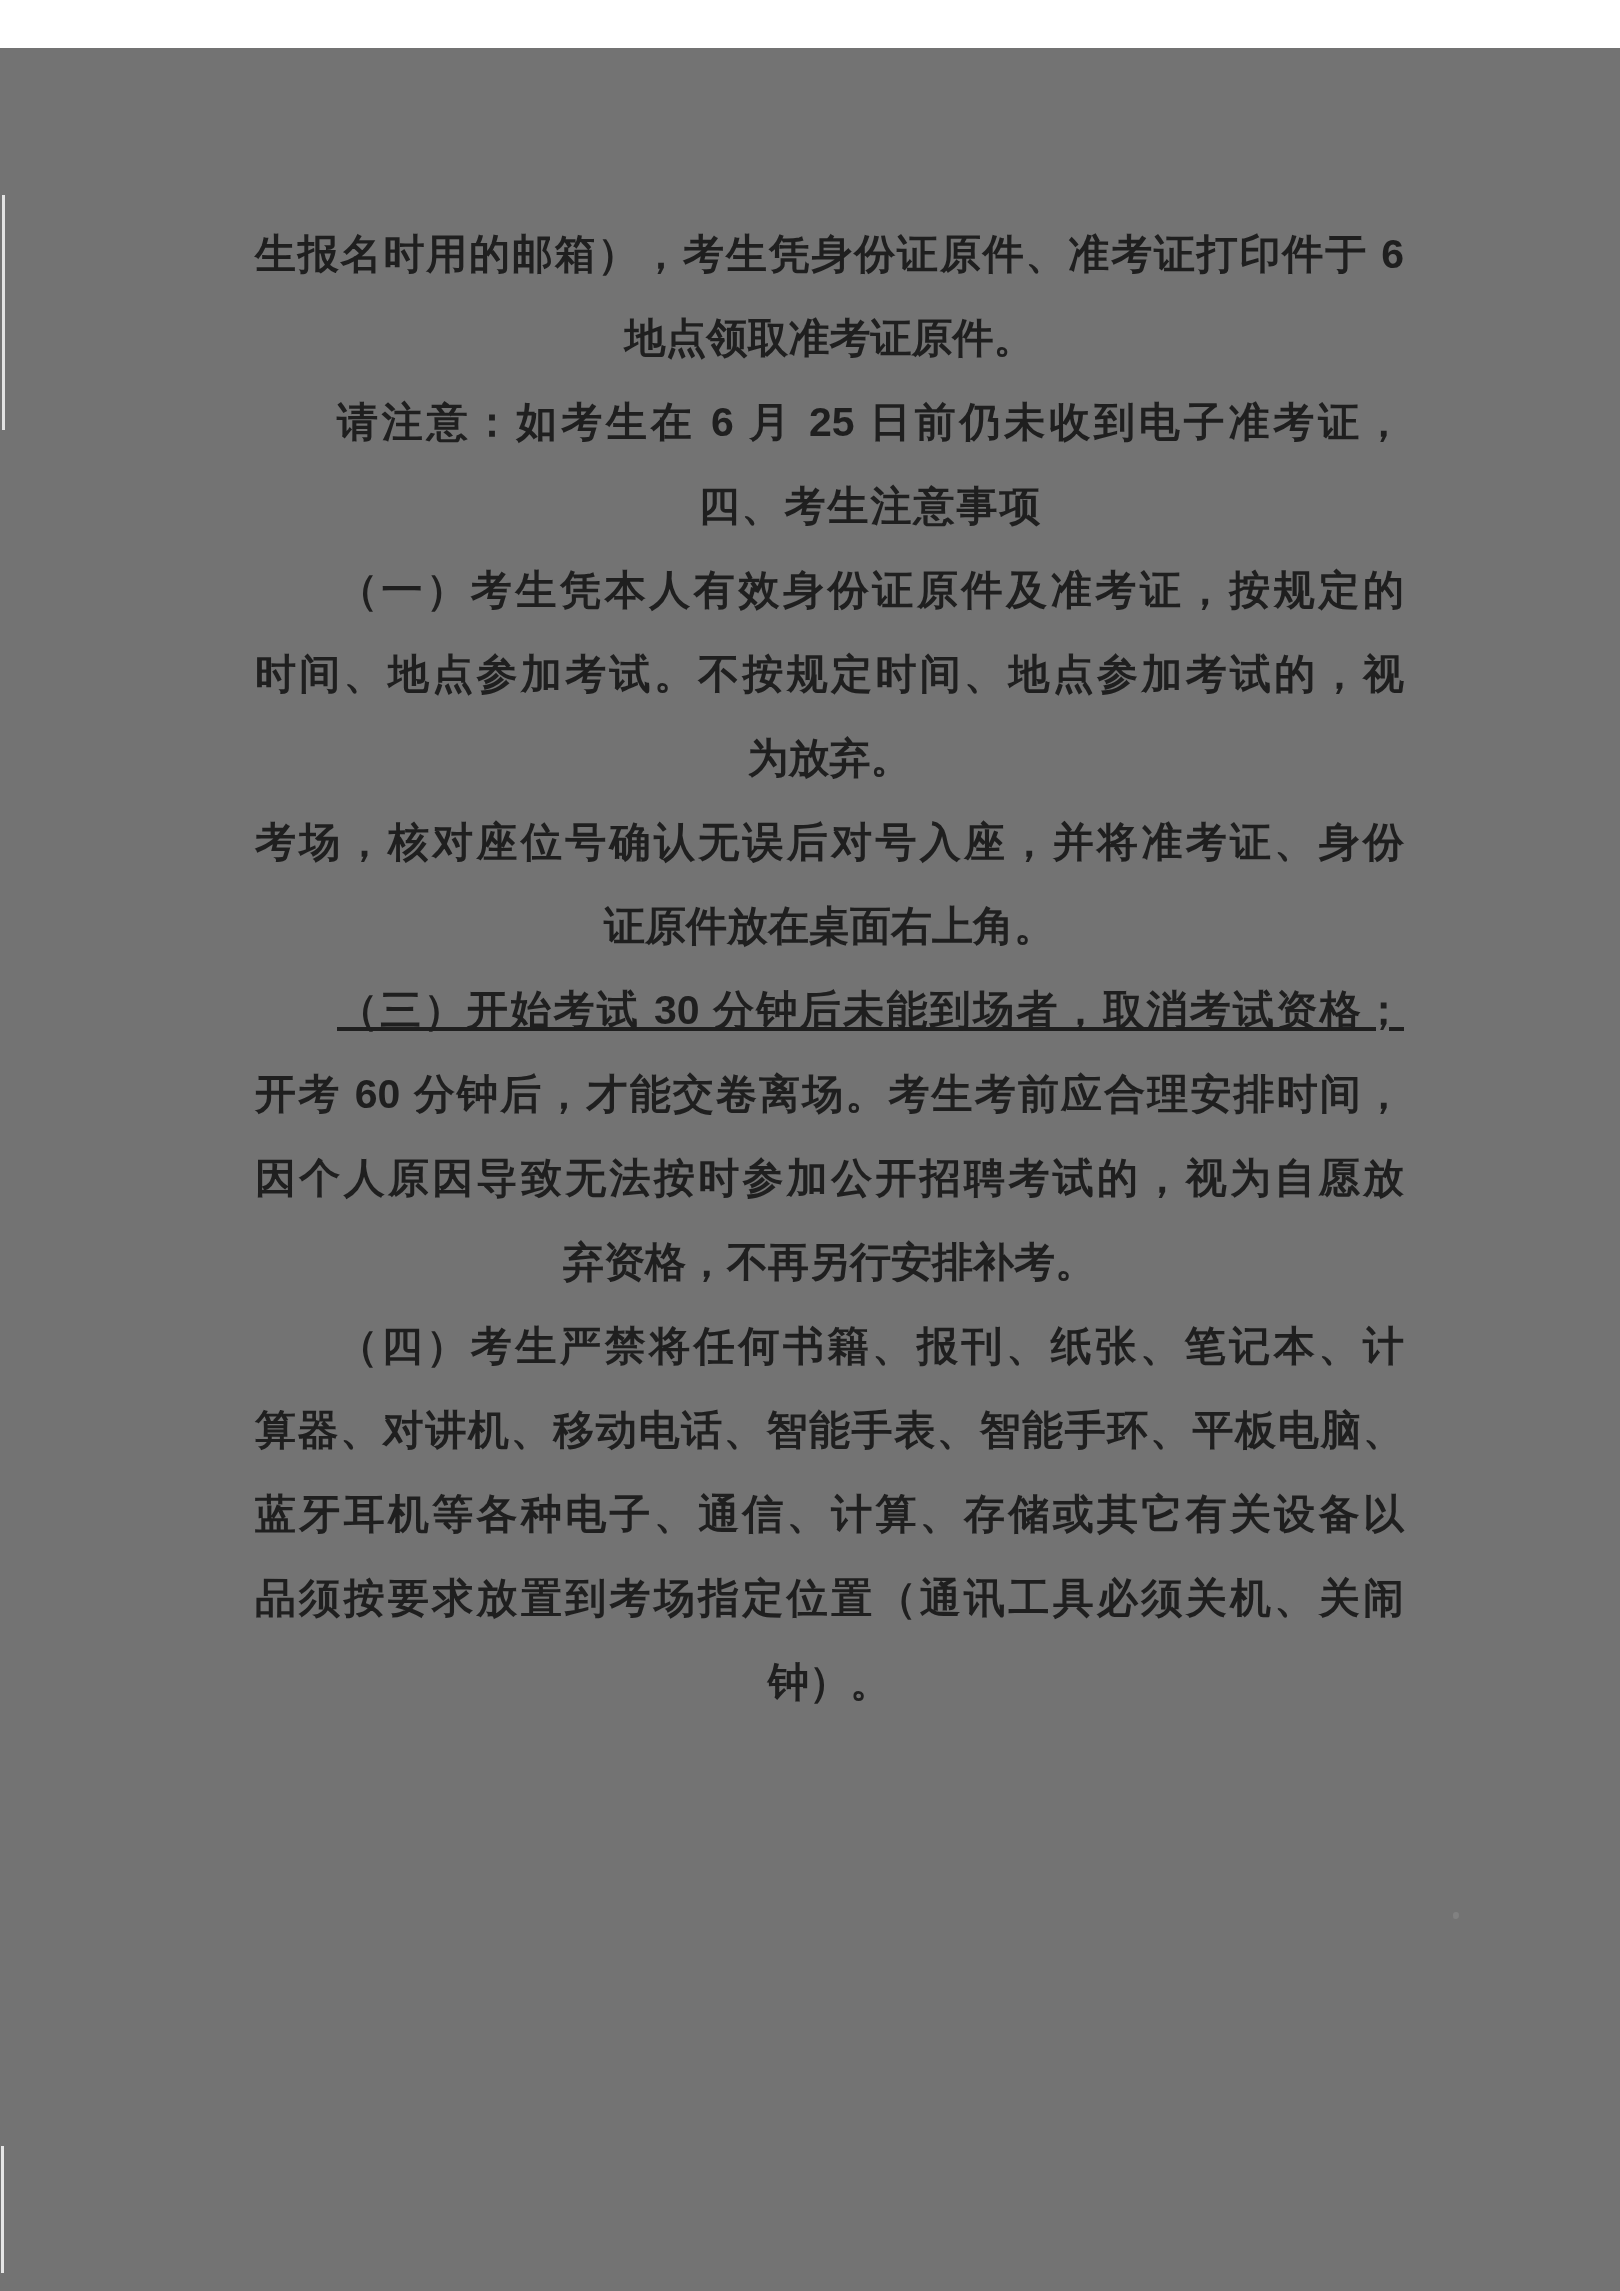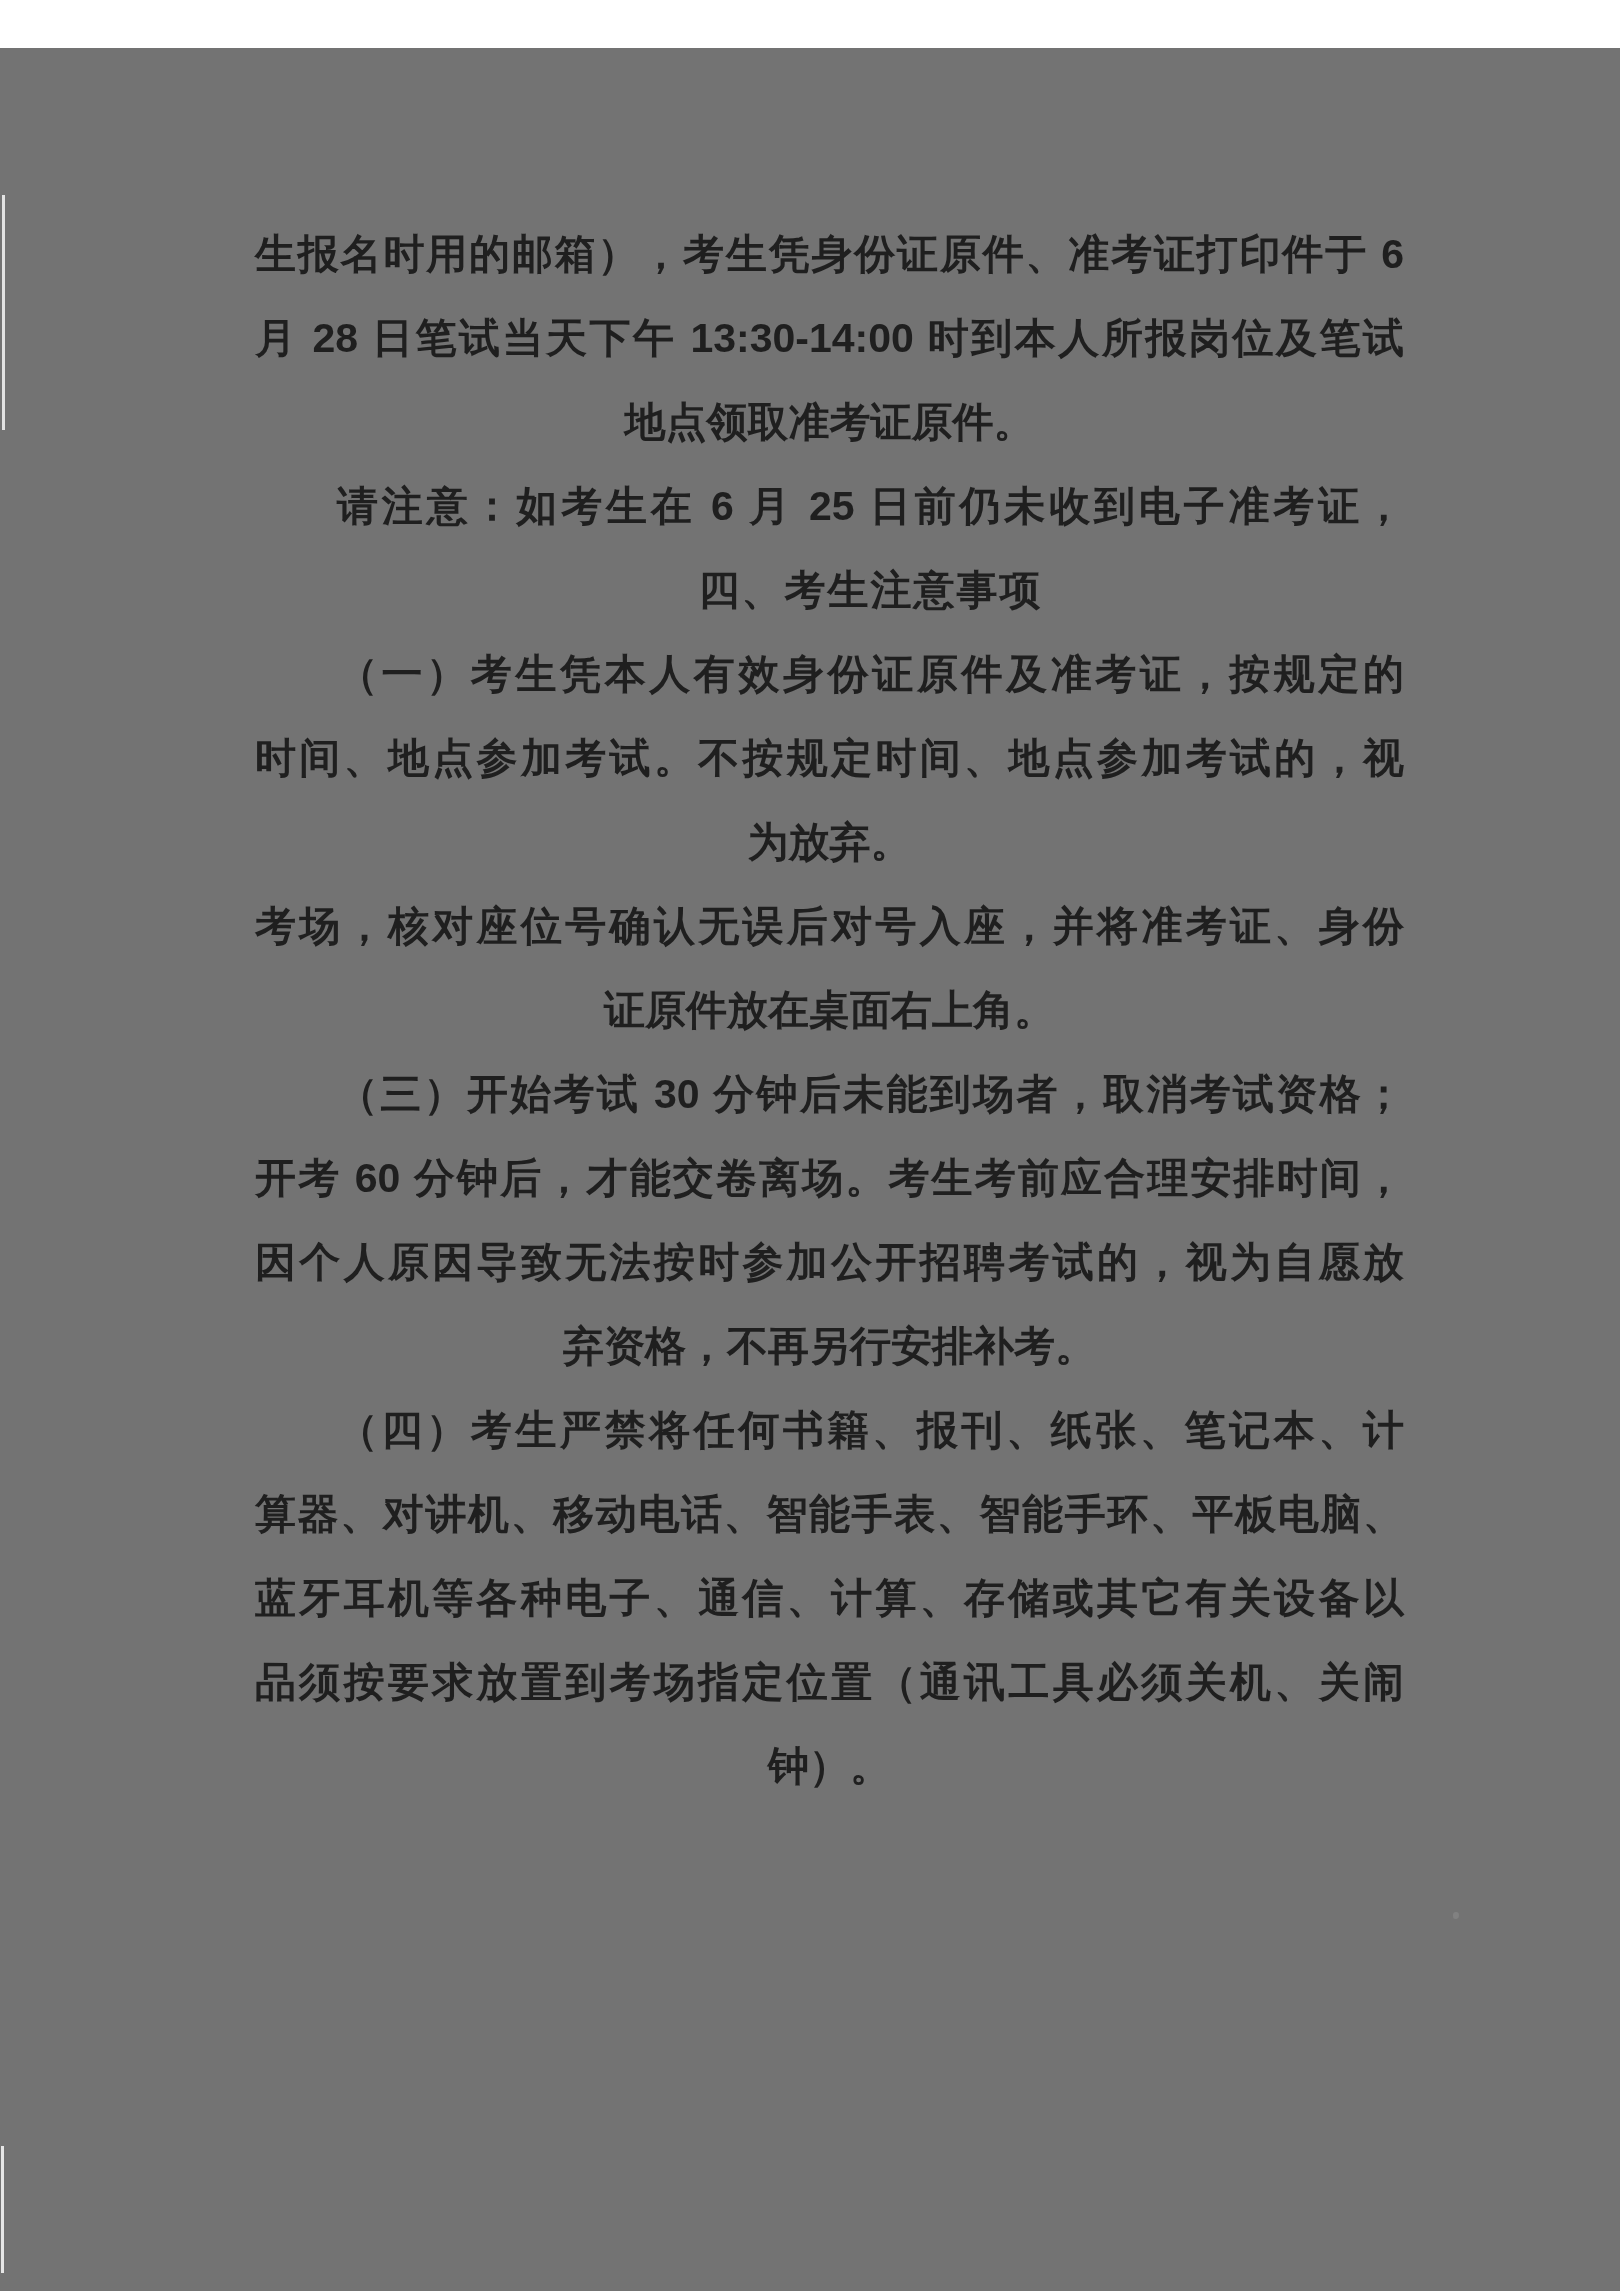--- a/index.html
+++ b/index.html
@@ -86,30 +86,29 @@
     background: #8d8d8d;
     opacity: 0.55;
   }
 </style>
 </head>
 <body>
 
 <div class="page">
   <div class="doc-body" id="doc-body" style="color: rgb(31, 31, 31);">
       <div class="line j">生报名时用的邮箱），考生凭身份证原件、准考证打印件于 6</div>
-      <div class="line j">月 28 日笔试当天下午 13:30-14:00 时到本人所报岗位及笔试</div>
       <div class="line">地点领取准考证原件。</div>
       <div class="line j" style="text-indent: 2em;">请注意：如考生在 6 月 25 日前仍未收到电子准考证，</div>
       <div class="line heading" style="text-indent: 2em;">四、考生注意事项</div>
       <div class="line j" style="text-indent: 2em;">（一）考生凭本人有效身份证原件及准考证，按规定的</div>
       <div class="line j">时间、地点参加考试。不按规定时间、地点参加考试的，视</div>
       <div class="line">为放弃。</div>
       <div class="line j">考场，核对座位号确认无误后对号入座，并将准考证、身份</div>
       <div class="line">证原件放在桌面右上角。</div>
-      <div class="line j" style="text-indent: 2em;">（三）开始考试 30 分钟后未能到场者，取消考试资格；</div>
+      <div class="line j" style="text-indent: 2em; text-decoration: underline;">（三）开始考试 30 分钟后未能到场者，取消考试资格；</div>
       <div class="line j">开考 60 分钟后，才能交卷离场。考生考前应合理安排时间，</div>
       <div class="line j">因个人原因导致无法按时参加公开招聘考试的，视为自愿放</div>
       <div class="line">弃资格，不再另行安排补考。</div>
       <div class="line j" style="text-indent: 2em;">（四）考生严禁将任何书籍、报刊、纸张、笔记本、计</div>
       <div class="line j">算器、对讲机、移动电话、智能手表、智能手环、平板电脑、</div>
       <div class="line j">蓝牙耳机等各种电子、通信、计算、存储或其它有关设备以</div>
       <div class="line j">品须按要求放置到考场指定位置（通讯工具必须关机、关闹</div>
       <div class="line">钟）。</div>
     </div>
   <div class="streak-bottom"></div>

